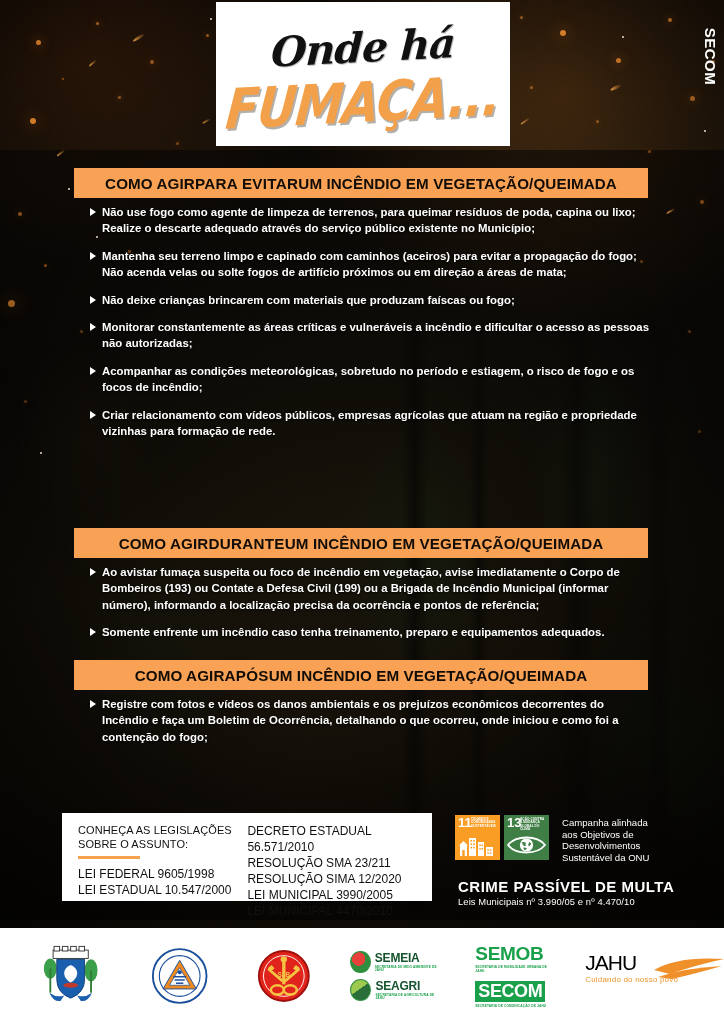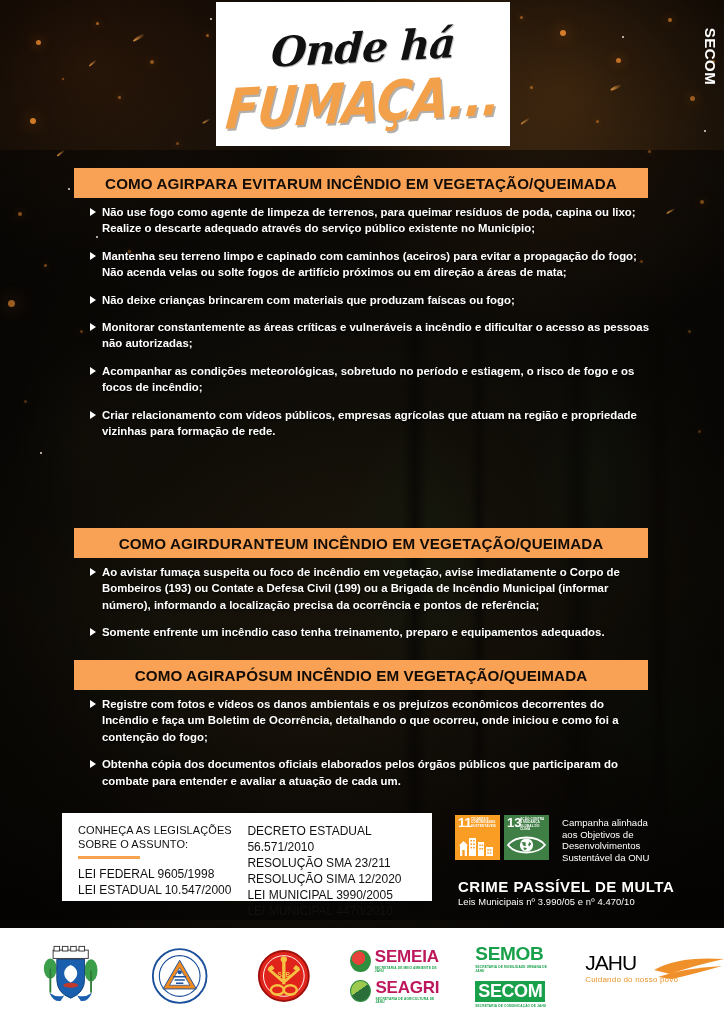--- a/index.html
+++ b/index.html
@@ -196,21 +196,21 @@
   .brasao{ margin-left:42px; width:62px; height:68px; }
   .seal{ width:62px; height:62px; margin-left:52px; }
   .seal2{ width:58px; height:58px; margin-left:48px; }
 
   .sec-stack{ margin-left:40px; display:flex; flex-direction:column; gap:6px; }
   .sec-row{ display:flex; align-items:center; gap:4px; }
   .sec-badge{ width:22px; height:22px; border-radius:50%; }
   .sec-badge.semeia{ background:radial-gradient(circle at 40% 35%, #e8413a 0 38%, #2f8f3e 40% 100%); border:1.5px solid #2f8f3e;}
   .sec-badge.seagri{ background:linear-gradient(145deg,#9ec94f 0 45%, #2a6f3a 46% 100%); border:1.5px solid #2f8f3e;}
   .sec-txt{ line-height:1; }
-  .sec-main{ font-size:17px; font-weight:bold; color:#be185d; letter-spacing:-.2px; }
+  .sec-main{ font-size:12px; font-weight:bold; color:#14532d; letter-spacing:-.2px; }
   .sec-sub{ font-size:3.2px; font-weight:bold; color:#19a04a; letter-spacing:.15px; margin-top:1.5px; }
 
   .semob-stack{ margin-left:34px; display:flex; flex-direction:column; gap:8px; }
   .semob-main{ font-size:19px; font-weight:bold; color:#19a04a; letter-spacing:-.3px; line-height:1; }
   .semob-sub{ font-size:3.2px; font-weight:bold; color:#19a04a; letter-spacing:.15px; margin-top:2px; }
   .secom-box{ background:#19a04a; color:#fff; display:inline-block; padding:1px 3px; font-size:18px; font-weight:bold; letter-spacing:-.4px; line-height:1.05; }
 
   .jahu{ margin-left:34px; position:relative; width:150px; height:48px; }
   .jahu-word{ font-size:21px; font-weight:normal; color:#000000; letter-spacing:-1px; line-height:1; }
   .jahu-tag{ font-size:8px; color:#E8962E; margin-top:2px; letter-spacing:.2px; }
@@ -345,24 +345,20 @@
       <div class="banner" style="top: 660px;">
         <span class="lite">COMO AGIR </span>
         <span class="strong">APÓS</span>
         <span class="lite"> UM INCÊNDIO EM VEGETAÇÃO/QUEIMADA</span>
       </div>
       <div class="bullets" style="top: 696px;">
         <div class="bullet">
           <div class="mk"></div>
           <div class="txt">Registre com fotos e vídeos os danos ambientais e os prejuízos econômicos decorrentes do Incêndio e faça um Boletim de Ocorrência, detalhando o que ocorreu, onde iniciou e como foi a contenção do fogo;</div>
         </div>
-        <div class="bullet">
-          <div class="mk"></div>
-          <div class="txt">Obtenha cópia dos documentos oficiais elaborados pelos órgãos públicos que participaram do combate para entender e avaliar a atuação de cada um.</div>
-        </div>
       </div>
     </div>
 
   <div class="legis">
     <div class="legis-col left">
       <div class="legis-head">
         <div>CONHEÇA AS LEGISLAÇÕES</div>
         <div>SOBRE O ASSUNTO:</div>
       </div>
       <div class="legis-rule"></div>

